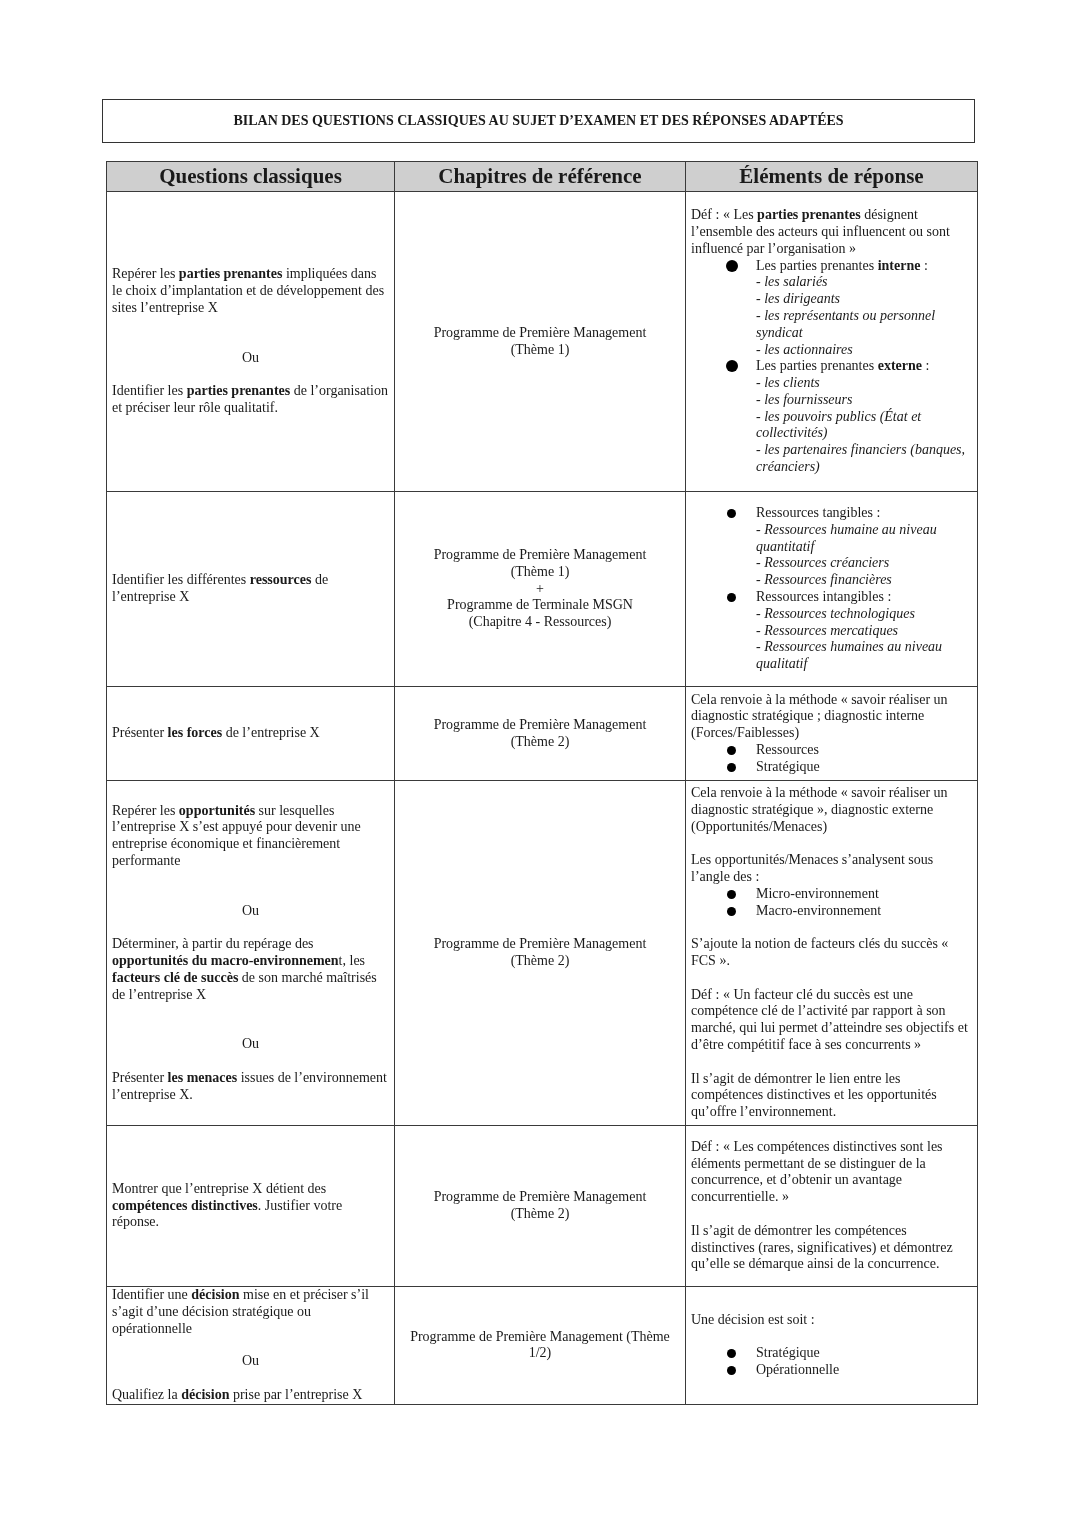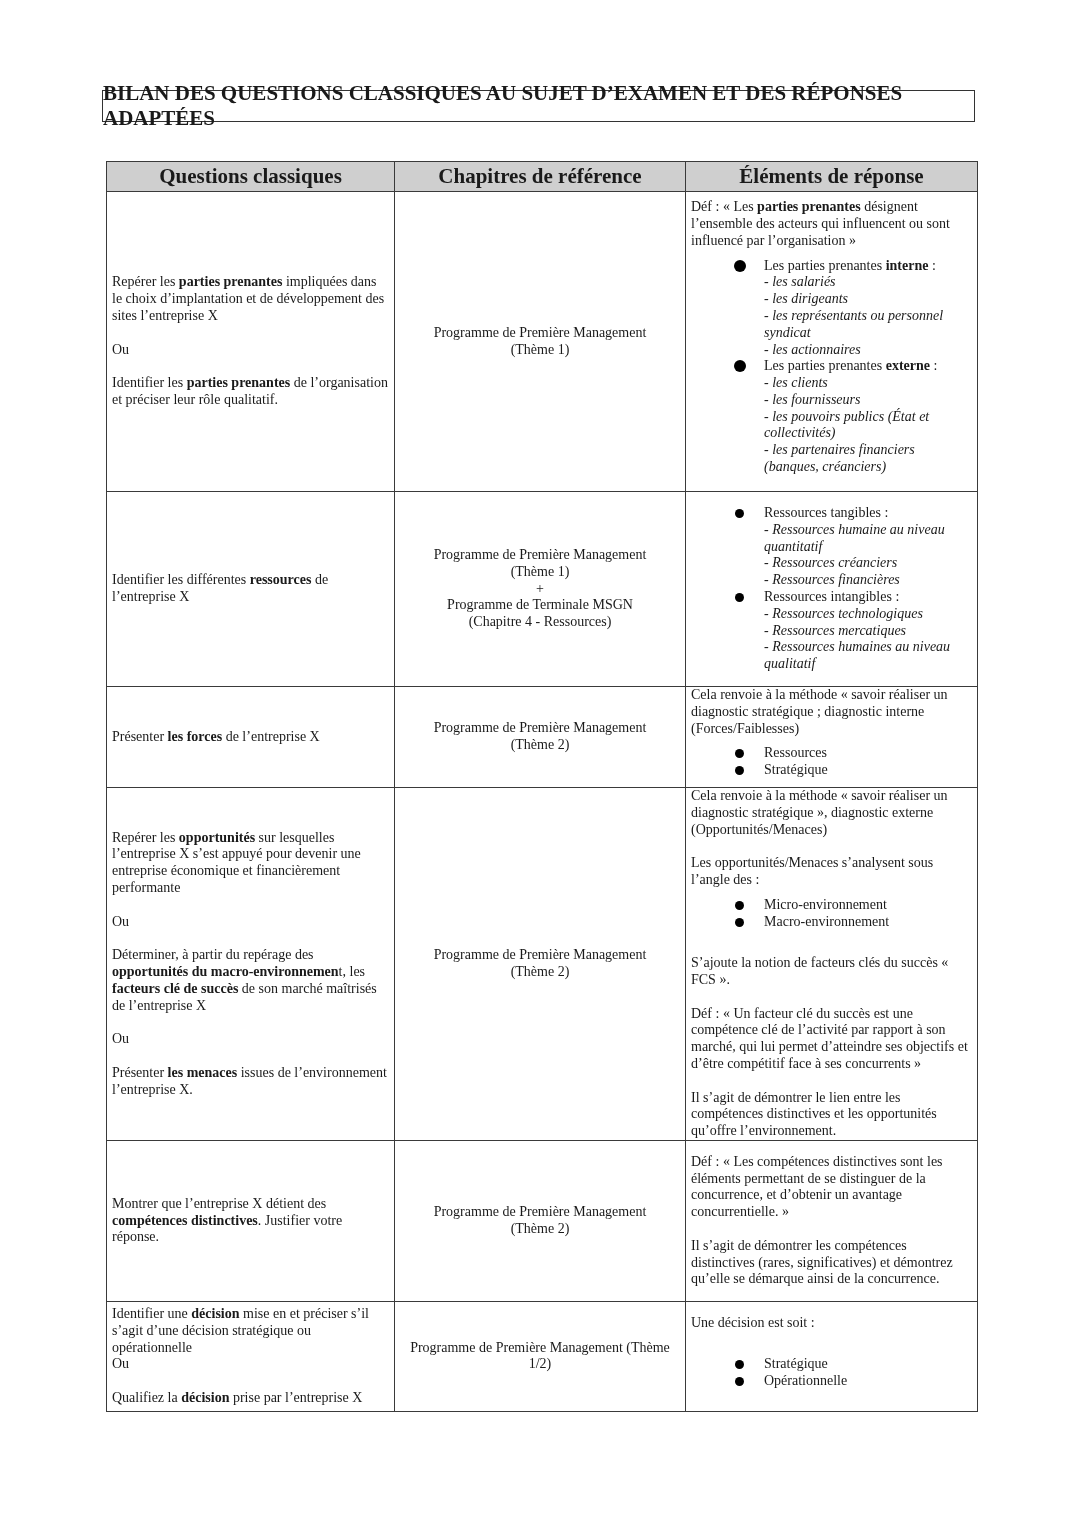--- a/index.html
+++ b/index.html
@@ -2,45 +2,45 @@
 <html><head>
 <meta charset="utf-8">
 <style>
   html, body { margin: 0; padding: 0; background: #ffffff; }
   body {
     width: 1080px; height: 1527px; position: relative; overflow: hidden;
     font-family: "Liberation Serif", "DejaVu Serif", serif;
     color: #1a1a1a;
   }
   .title-box {
-    position: absolute; left: 102px; top: 90px; width: 873px; height: 32px;
+    position: absolute; left: 102px; top: 99px; width: 873px; height: 44px;
     border: 1.5px solid #333; box-sizing: border-box;
     display: flex; align-items: center; justify-content: center;
-    font-weight: bold; font-size: 21px; letter-spacing: 0px;
+    font-weight: bold; font-size: 14px; letter-spacing: 0px;
   }
   table.main {
     position: absolute; left: 106px; top: 161px; width: 871px;
     border-collapse: collapse; table-layout: fixed;
     font-size: 14px; line-height: 16.8px;
   }
   table.main col.c1 { width: 288px; }
   table.main col.c2 { width: 291px; }
   table.main col.c3 { width: 292px; }
   table.main th, table.main td {
     border: 1.3px solid #3a3a3a; vertical-align: middle; padding: 0 5px;
   }
   table.main th {
     background: #cfcfcf; font-weight: bold; font-size: 21px; height: 29px; text-align: center;
   }
   td.center { text-align: center; }
   td.top { vertical-align: top; padding-top: 5px; }
-  .ou { display: block; }
+  .ou { text-align: center; display: block; margin-top: 16px; }
   .gap { height: 16.8px; }
   b { font-weight: bold; }
-  ul.bullets { list-style: none; margin: 8px; padding: 0; }
+  ul.bullets { list-style: none; margin: 0; padding: 0; }
   ul.bullets > li { position: relative; padding-left: 65px; }
   ul.bullets > li .dot {
     position: absolute; left: 36px; top: 4px; width: 9px; height: 9px; border-radius: 50%; background: #000;
   }
   ul.bullets.big > li .dot { left: 35px; top: 2px; width: 12px; height: 12px; }
   .sub { display: block; font-style: italic; }
 </style>
 </head>
 <body>
 

